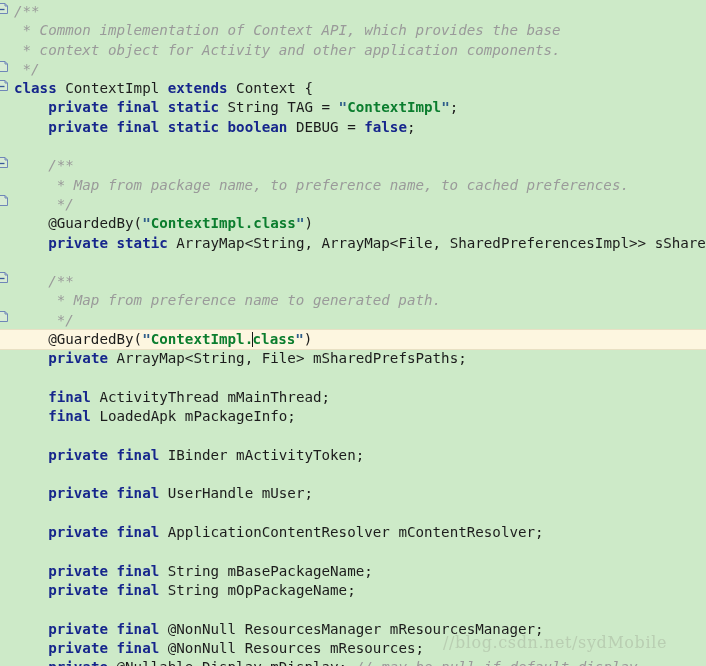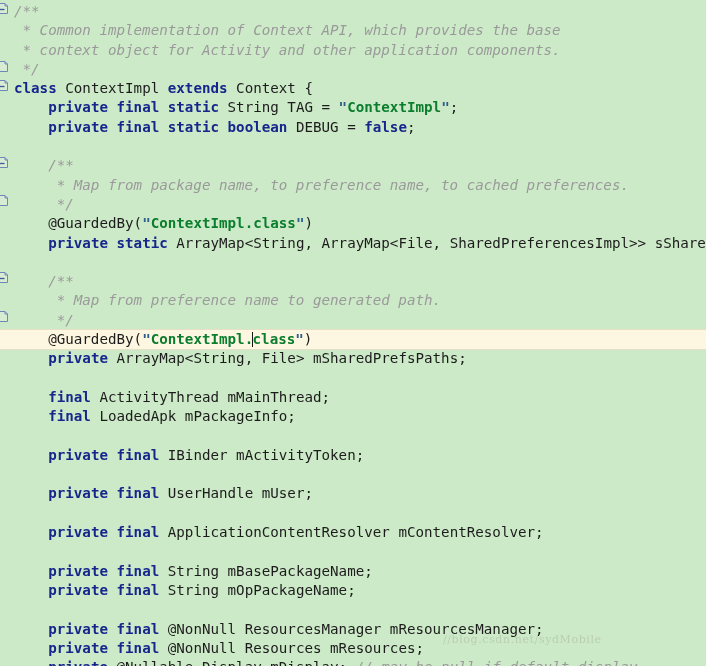--- a/index.html
+++ b/index.html
@@ -45,21 +45,21 @@
     border-bottom: 1px solid #e8e0c4;
     z-index: 1;
   }
 
   
   #watermark {
     position: absolute;
     z-index: 2;
     color: #b9ceb2;
     font-family: "DejaVu Serif", "Liberation Serif", serif;
-    font-size: 11px;
+    font-size: 16px;
     letter-spacing: 0.6px;
     white-space: nowrap;
     pointer-events: none;
   }
 
   
   #code-layer {
     position: absolute;
     left: 0; top: 0;
     width: 706px;

